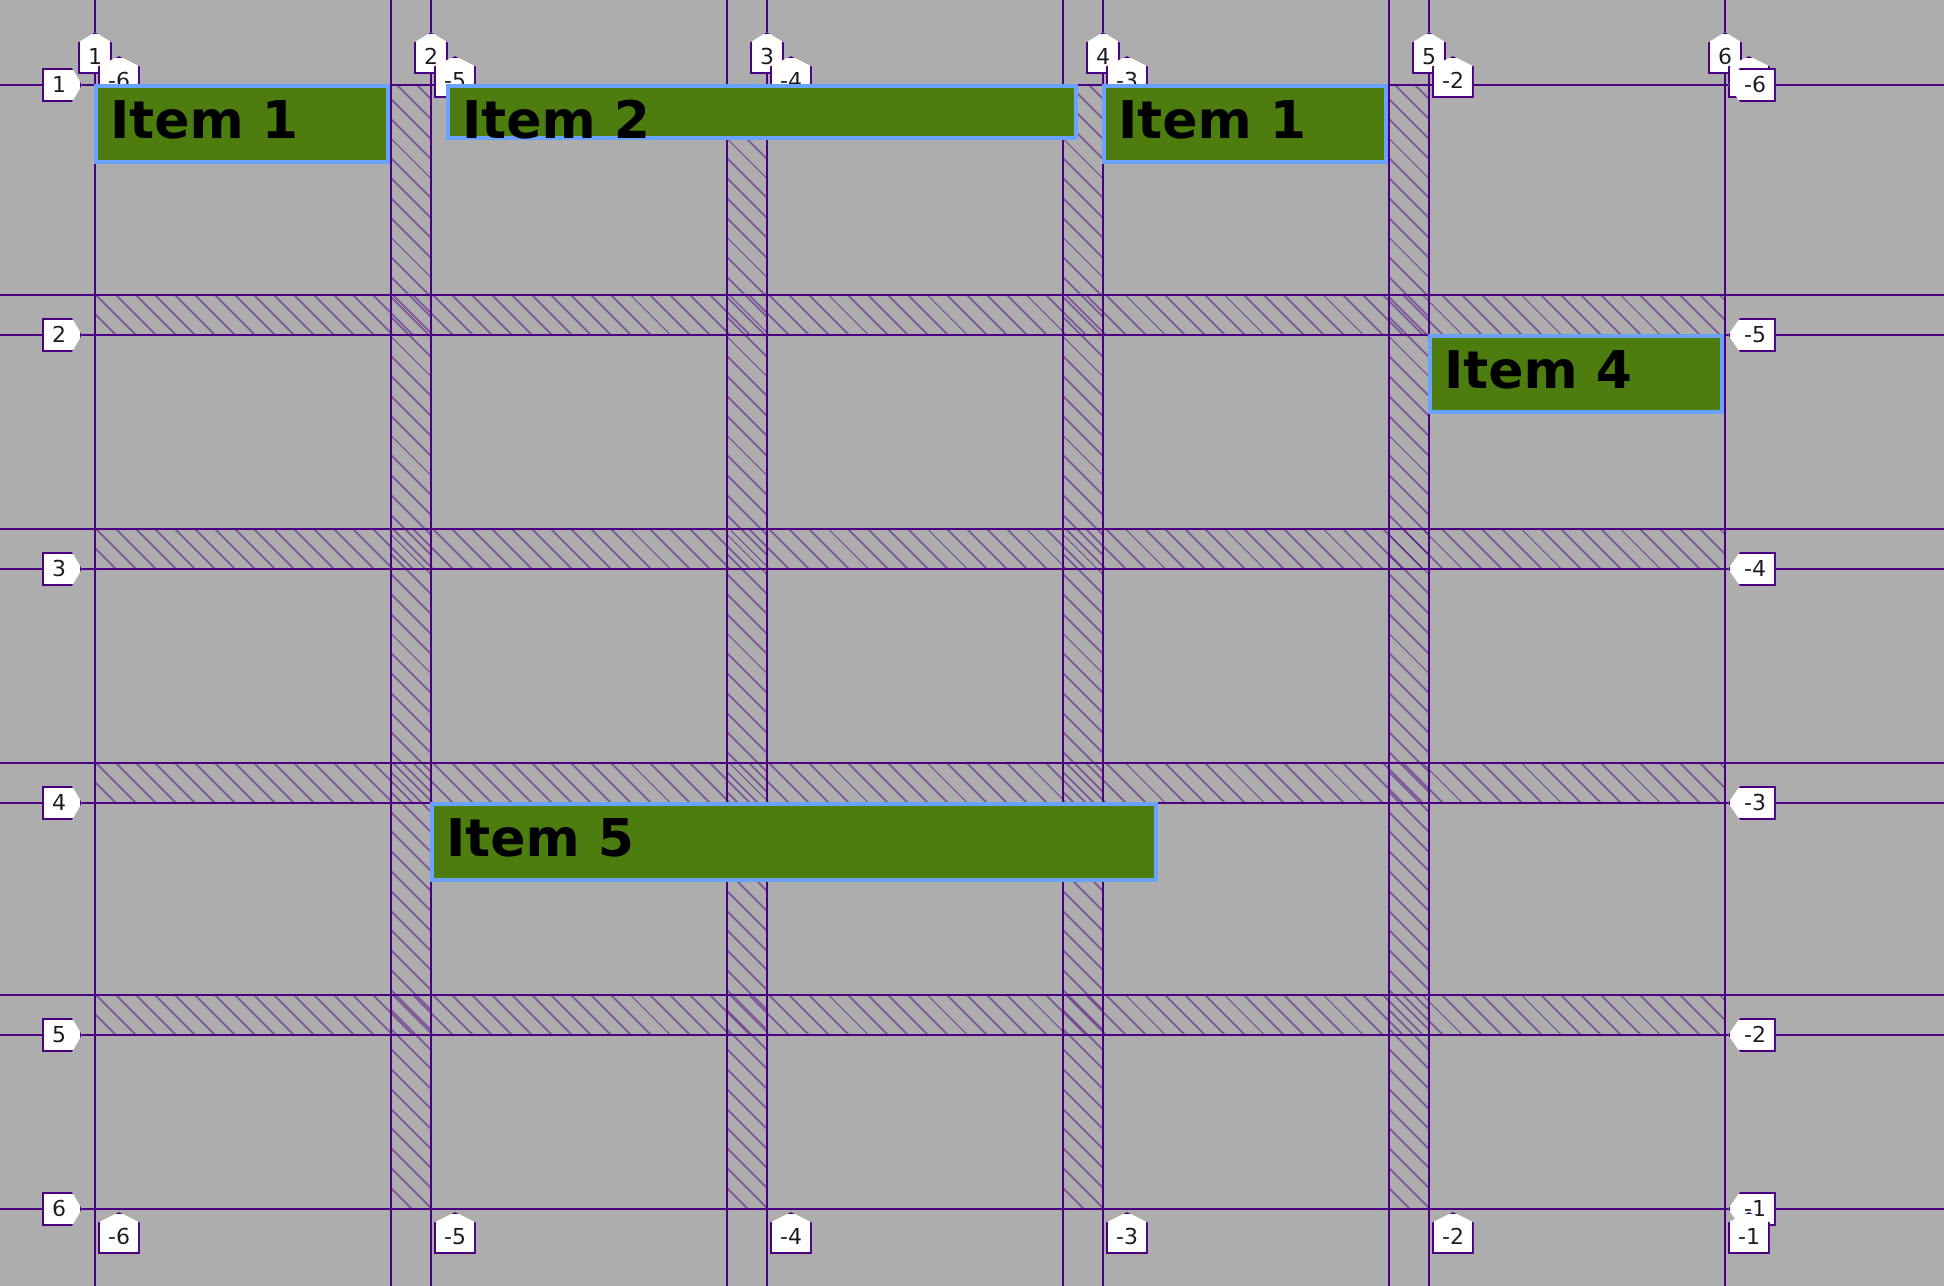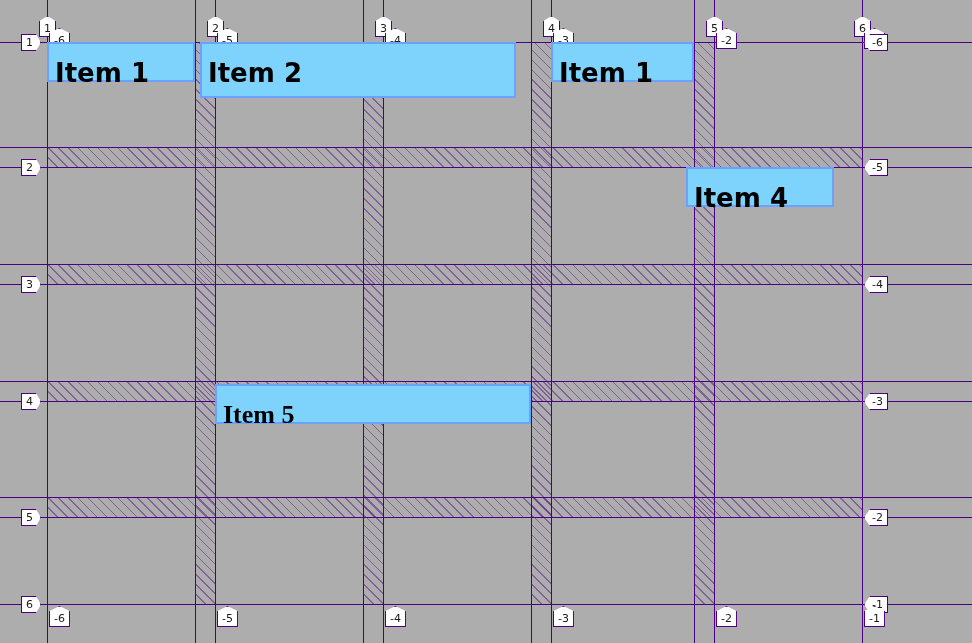--- a/index.html
+++ b/index.html
@@ -70,27 +70,27 @@
     padding-right: 7px;
   }
   .label.h-neg { 
     clip-path: polygon(25% 0, 100% 0, 100% 100%, 25% 100%, 0 50%);
     padding-left: 7px;
   }
 
   
   .grid-item {
     position: absolute;
-    background: #7dd3fc;
+    background: #4d7c0f;
     border: 2px solid #6aa3ff;
     color: #000;
     font-weight: 700;
     font-size: 26px;
     line-height: 1;
-    padding: 16px 6px 6px 6px;
+    padding: 4px 6px 6px 6px;
     box-sizing: border-box;
   }
 </style>
 </head>
 <body>
 
 <div class="canvas" id="canvas">
     <div class="hatch" style="left: 195px; top: 42px; width: 20px; height: 562px;"></div>
     <div class="hatch" style="left: 363px; top: 42px; width: 20px; height: 562px;"></div>
     <div class="hatch" style="left: 531px; top: 42px; width: 20px; height: 562px;"></div>
@@ -143,17 +143,17 @@
     <div class="label h-neg" style="left: 864px; top: 509px;">-2</div>
     <div class="label h-pos" style="left: 21px; top: 596px;">6</div>
     <div class="label h-neg" style="left: 864px; top: 596px;">-1</div>
     <div class="label v-neg" style="left: 49px; top: 606px;">-6</div>
     <div class="label v-neg" style="left: 217px; top: 606px;">-5</div>
     <div class="label v-neg" style="left: 385px; top: 606px;">-4</div>
     <div class="label v-neg" style="left: 553px; top: 606px;">-3</div>
     <div class="label v-neg" style="left: 716px; top: 606px;">-2</div>
     <div class="label v-neg" style="left: 864px; top: 606px;">-1</div>
     <div class="grid-item" style="left: 47px; top: 42px; width: 148px; height: 40px;">Item 1</div>
-    <div class="grid-item" style="left: 200px; top: 42px; width: 316px; height: 56px;">Item 2</div>
+    <div class="grid-item" style="left: 223px; top: 42px; width: 316px; height: 28px;">Item 2</div>
     <div class="grid-item" style="left: 551px; top: 42px; width: 143px; height: 40px;">Item 1</div>
-    <div class="grid-item" style="left: 686px; top: 167px; width: 148px; height: 40px;">Item 4</div>
-    <div class="grid-item" style="left: 215px; top: 384px; width: 316px; height: 40px; font-family: Liberation Serif, serif;">Item 5</div>
+    <div class="grid-item" style="left: 714px; top: 167px; width: 148px; height: 40px;">Item 4</div>
+    <div class="grid-item" style="left: 215px; top: 401px; width: 364px; height: 40px;">Item 5</div>
   </div>
 
 </body></html>

